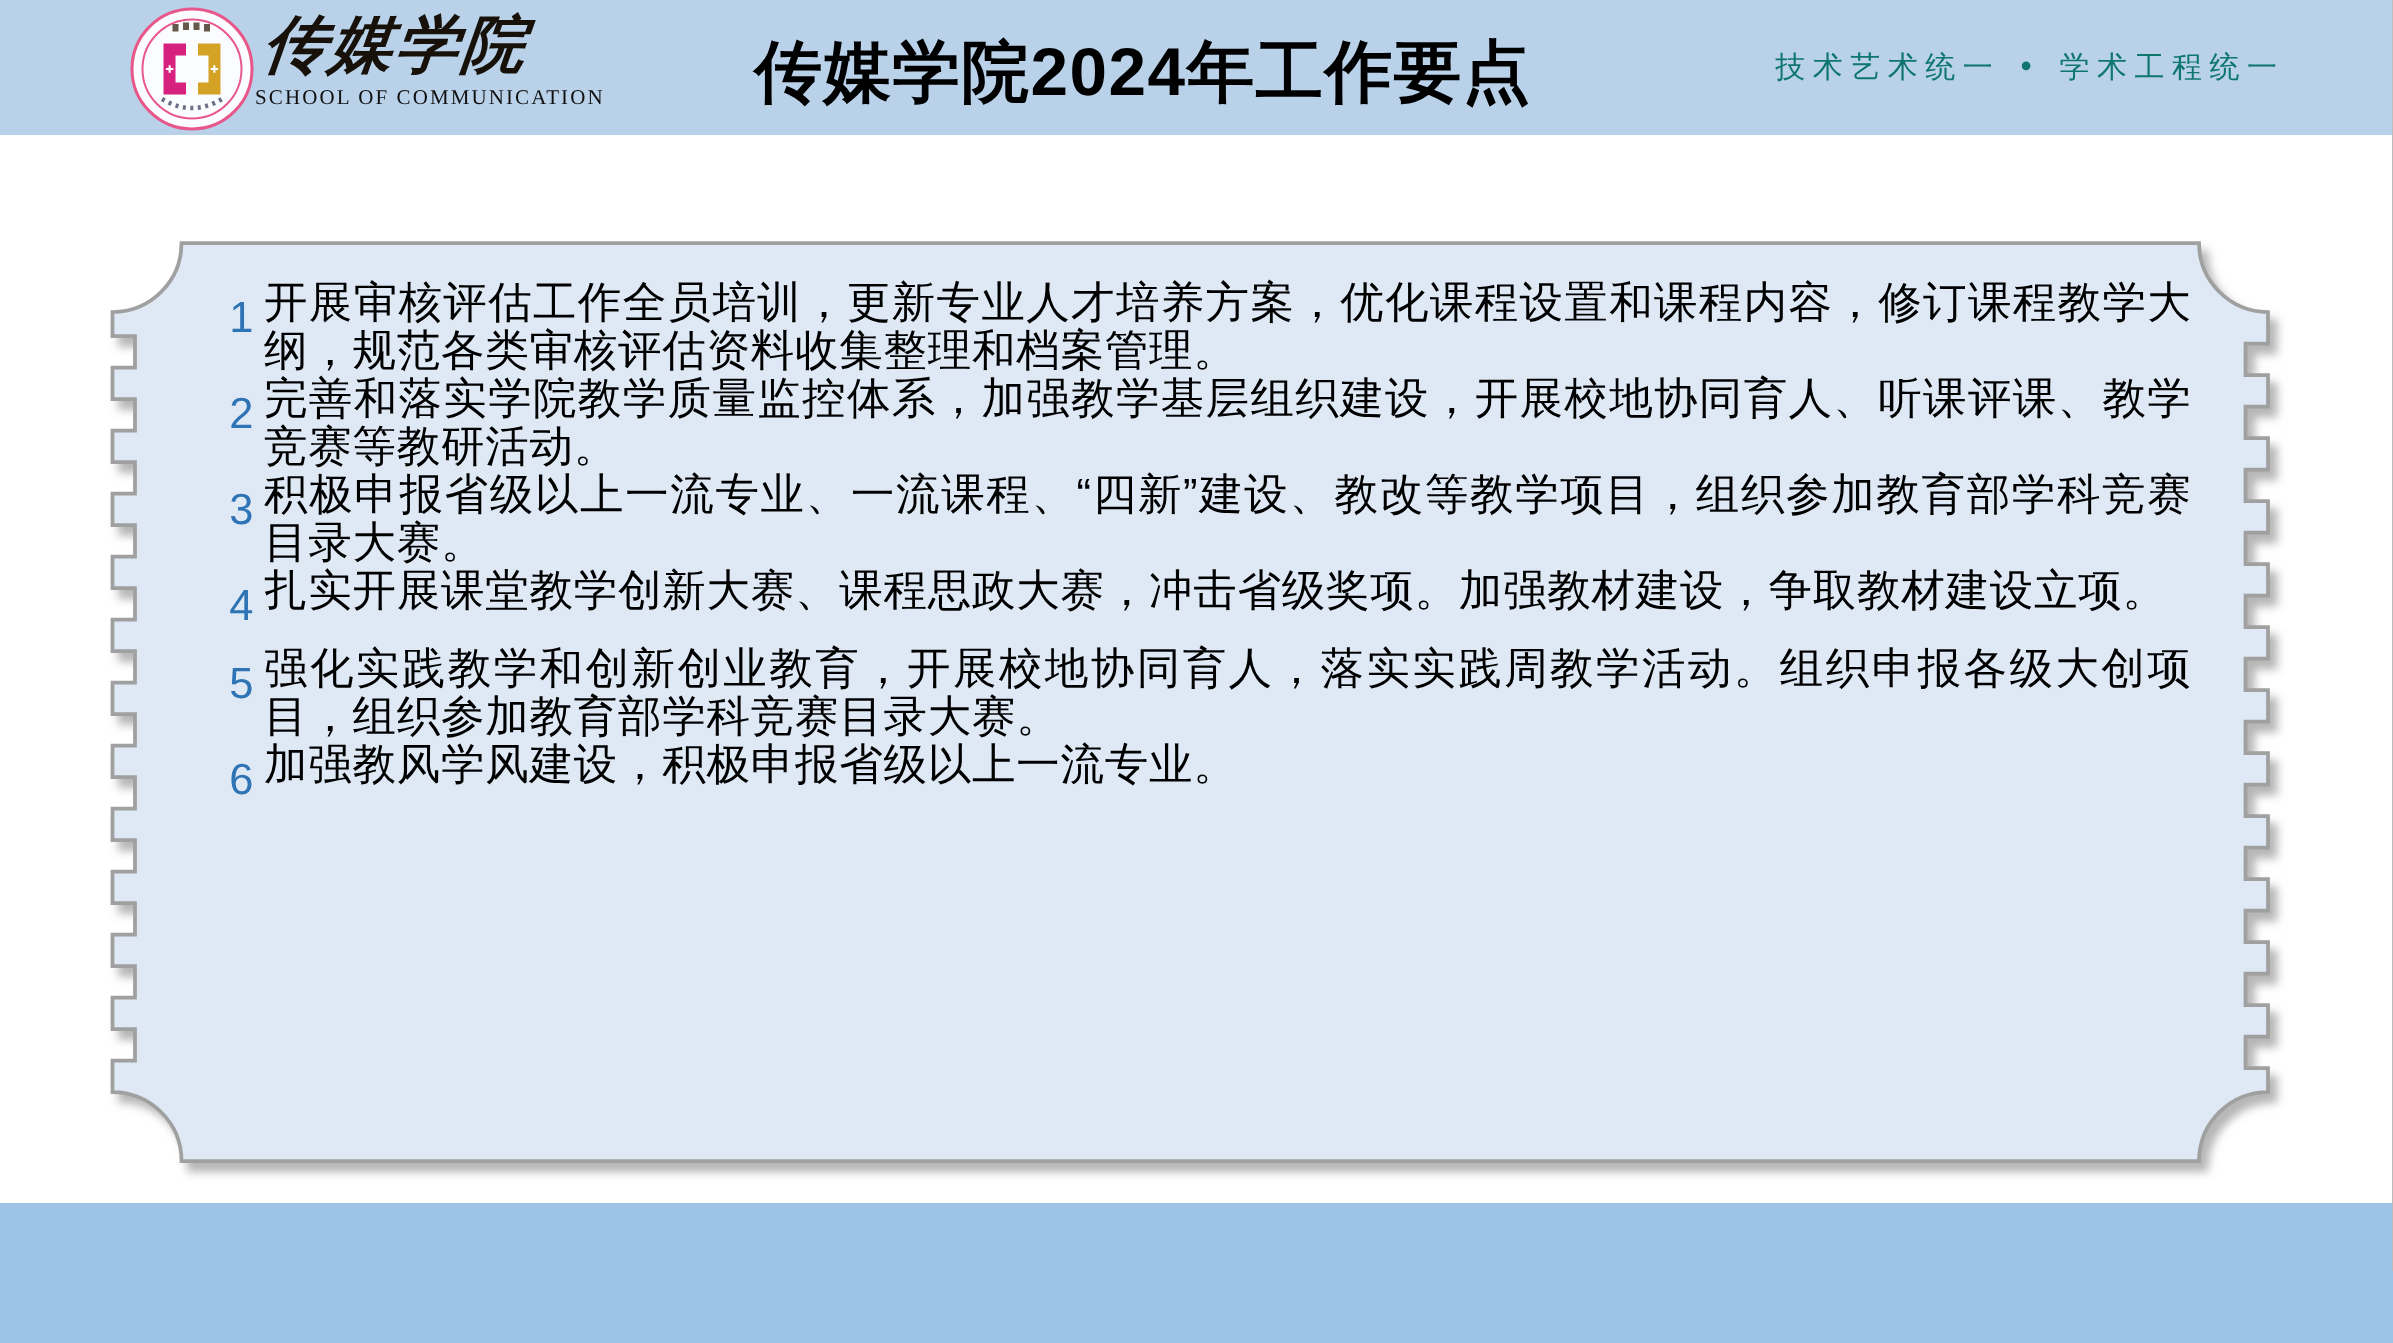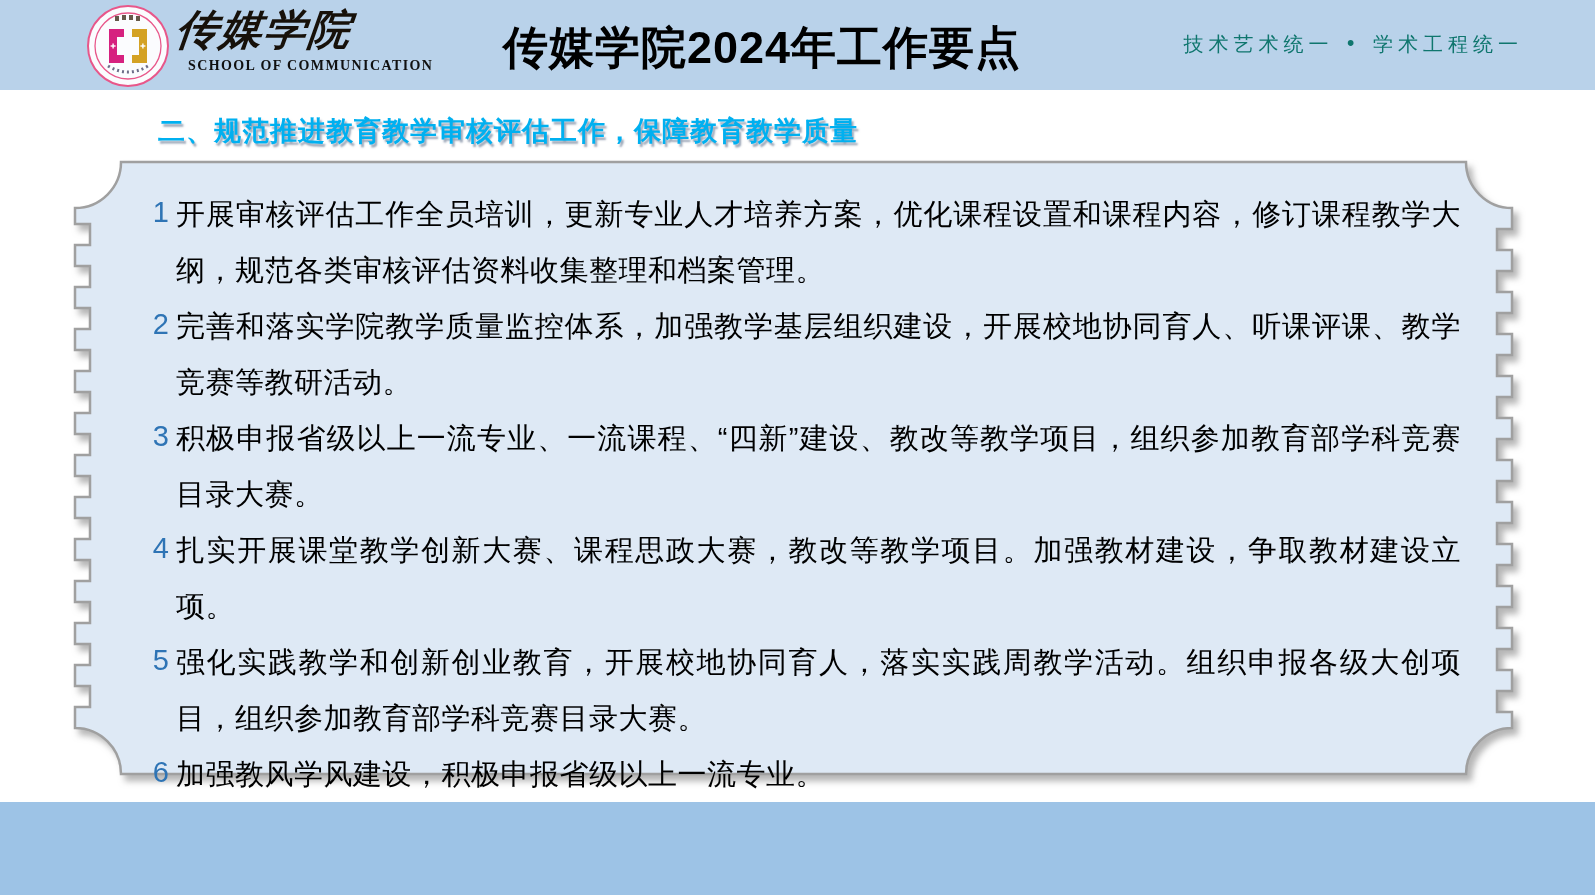--- a/index.html
+++ b/index.html
@@ -9,21 +9,21 @@
   }
   
   .topbar{position:absolute;top:0;left:0;right:0;height:90px;background:#b9d2ea;}
   .logo-emblem{position:absolute;left:86px;top:4px;width:84px;height:84px;}
   .logo-cn{
     position:absolute;left:176px;top:2px;font-size:42px;font-weight:700;
     font-family:"DejaVu Serif",serif;font-style:italic;color:#17110a;
     transform:skewX(-6deg);letter-spacing:2px;white-space:nowrap;
   }
   .logo-en{
-    position:absolute;left:188px;top:58px;font-size:14px;font-weight:700;
+    position:absolute;left:170px;top:58px;font-size:14px;font-weight:400;
     font-family:"Liberation Serif",serif;color:#101010;letter-spacing:1.4px;white-space:nowrap;
   }
   .page-title{
     position:absolute;left:503px;top:18px;font-size:45px;font-weight:700;
     color:#000;letter-spacing:1px;white-space:nowrap;
   }
   .slogan{
     position:absolute;right:72px;top:31px;font-size:20px;color:#0f766e;
     font-family:"DejaVu Serif",serif;letter-spacing:5px;white-space:nowrap;
   }
@@ -38,21 +38,21 @@
   .ticket-svg{position:absolute;left:0;top:0;overflow:visible;
     filter:drop-shadow(5px 6px 3px rgba(110,110,110,.5));}
   .ticket-outline{fill:#dee9f5;stroke:#a0a0a0;stroke-width:2.5;}
   .items{position:absolute;left:68px;top:24px;width:1318px;margin:0;padding:0;list-style:none;}
   .work-item{display:flex;}
   .item-num{
     flex:0 0 26px;text-align:right;padding-right:7px;color:#2e74b5;
     font-size:29px;line-height:52px;
   }
   .item-text{
-    flex:1;font-size:29px;line-height:56px;color:#000;
+    flex:1;font-size:29px;line-height:32px;color:#000;
     text-align:justify;letter-spacing:.5px;
   }
   
   .bottom-bar{position:absolute;left:0;right:0;bottom:0;height:93px;background:#9dc3e6;}
 </style>
 </head>
 <body>
 
 <div class="slide">
 
@@ -74,42 +74,41 @@
       <rect x="56.2" y="39.5" width="1.4" height="5" fill="#fff"></rect>
 
       <path d="M22 62 Q42 74 62 62" fill="none" stroke="#4a4a6a" stroke-width="3" stroke-dasharray="2 3" opacity=".8"></path>
     </svg>
     <div class="logo-cn">传媒学院</div>
     <div class="logo-en">SCHOOL OF COMMUNICATION</div>
     <h1 class="page-title" style="margin:0;">传媒学院2024年工作要点</h1>
     <div class="slogan">技术艺术统一 • 学术工程统一</div>
   </header>
 
-  <div class="section-heading">二、规范推进教育教学审核评估工作，保障教育教学质量</div>
 
   <div class="ticket">
     <svg class="ticket-svg" width="1437" height="612" viewBox="0 0 1437 612" aria-hidden="true">
       <path class="ticket-outline" d="M 46 0 L 1391 0 A 46 46 0 0 0 1437 46 L 1437 67 L 1422 67 L 1422 88 L 1437 88 L 1437 109 L 1422 109 L 1422 130 L 1437 130 L 1437 151 L 1422 151 L 1422 172 L 1437 172 L 1437 193 L 1422 193 L 1422 214 L 1437 214 L 1437 235 L 1422 235 L 1422 256 L 1437 256 L 1437 277 L 1422 277 L 1422 298 L 1437 298 L 1437 319 L 1422 319 L 1422 340 L 1437 340 L 1437 361 L 1422 361 L 1422 382 L 1437 382 L 1437 403 L 1422 403 L 1422 424 L 1437 424 L 1437 445 L 1422 445 L 1422 466 L 1437 466 L 1437 487 L 1422 487 L 1422 508 L 1437 508 L 1437 529 L 1422 529 L 1422 550 L 1437 550 L 1437 566 A 46 46 0 0 0 1391 612 L 46 612 A 46 46 0 0 0 0 566 L 0 545 L 15 545 L 15 524 L 0 524 L 0 503 L 15 503 L 15 482 L 0 482 L 0 461 L 15 461 L 15 440 L 0 440 L 0 419 L 15 419 L 15 398 L 0 398 L 0 377 L 15 377 L 15 356 L 0 356 L 0 335 L 15 335 L 15 314 L 0 314 L 0 293 L 15 293 L 15 272 L 0 272 L 0 251 L 15 251 L 15 230 L 0 230 L 0 209 L 15 209 L 15 188 L 0 188 L 0 167 L 15 167 L 15 146 L 0 146 L 0 125 L 15 125 L 15 104 L 0 104 L 0 83 L 15 83 L 15 62 L 0 62 L 0 46 A 46 46 0 0 0 46 0 Z"></path>
     </svg>
     <ol class="items">
       <li class="work-item">
         <span class="item-num">1</span>
         <div class="item-text">开展审核评估工作全员培训，更新专业人才培养方案，优化课程设置和课程内容，修订课程教学大纲，规范各类审核评估资料收集整理和档案管理。</div>
       </li>
       <li class="work-item">
         <span class="item-num">2</span>
         <div class="item-text">完善和落实学院教学质量监控体系，加强教学基层组织建设，开展校地协同育人、听课评课、教学竞赛等教研活动。</div>
       </li>
       <li class="work-item">
         <span class="item-num">3</span>
         <div class="item-text">积极申报省级以上一流专业、一流课程、“四新”建设、教改等教学项目，组织参加教育部学科竞赛目录大赛。</div>
       </li>
       <li class="work-item">
         <span class="item-num">4</span>
-        <div class="item-text">扎实开展课堂教学创新大赛、课程思政大赛，教改等教学项目。加强教材建设，争取教材建设立项。</div>
+        <div class="item-text">扎实开展课堂教学创新大赛、课程思政大赛，冲击省级奖项。加强教材建设，争取教材建设立项。</div>
       </li>
       <li class="work-item">
         <span class="item-num">5</span>
         <div class="item-text">强化实践教学和创新创业教育，开展校地协同育人，落实实践周教学活动。组织申报各级大创项目，组织参加教育部学科竞赛目录大赛。</div>
       </li>
       <li class="work-item">
         <span class="item-num">6</span>
         <div class="item-text">加强教风学风建设，积极申报省级以上一流专业。</div>
       </li>
     </ol>

